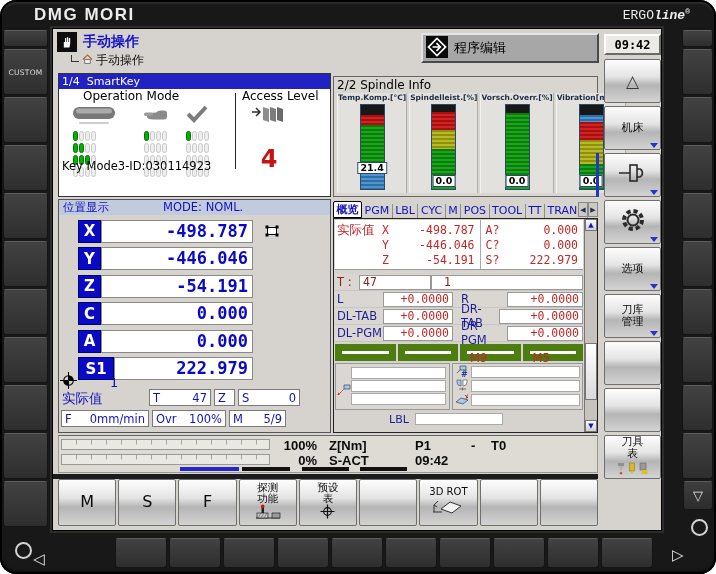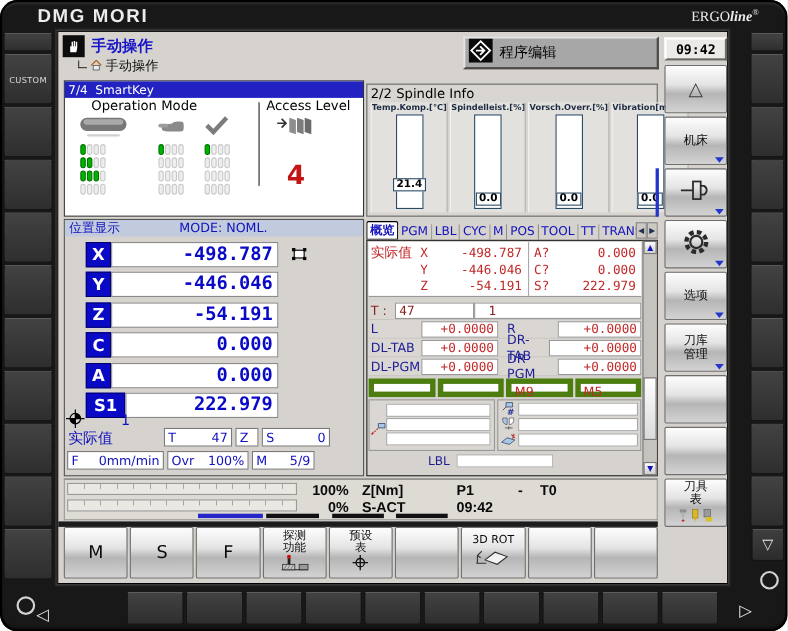--- a/index.html
+++ b/index.html
@@ -5,21 +5,21 @@
   * { box-sizing:border-box; margin:0; padding:0; }
   html,body { width:716px; height:574px; }
   body { position:relative; background:#fff; font-family:"DejaVu Sans",sans-serif; }
 
   .device { position:absolute; inset:0; background:#181818; border-radius:16px; overflow:hidden;
             box-shadow: inset 0 0 0 2px #000, inset 0 3px 3px rgba(255,255,255,.16), inset 0 -3px 3px rgba(0,0,0,.6); }
 
   
   .logo-bar { position:absolute; left:34px; top:4px; width:656px; height:22px; display:flex; align-items:center; justify-content:space-between; color:#ececec; }
   .logo { font-family:"Liberation Sans",sans-serif; font-weight:bold; font-size:17px; letter-spacing:1.5px; }
-  .product { font-size:13px; font-family:Liberation Serif, serif; }
+  .product { font-size:13px; font-family:Liberation Mono, monospace; }
   .product i { font-style:italic; font-weight:bold; }
   .product sup { font-size:8px; }
 
   
   .bkey { background:linear-gradient(180deg,#424242,#2e2e2e); border:1px solid #141414; border-top-color:#5c5c5c; border-radius:3px;
           color:#ddd; font-size:7.5px; display:flex; align-items:center; justify-content:center; letter-spacing:.3px; }
   #bezel-left { position:absolute; left:3px; top:30px; width:45px; }
   #bezel-left .bkey { margin-bottom:2px; }
   #bezel-right { position:absolute; left:682px; top:30px; width:31px; }
   #bezel-right .bkey { margin-bottom:2px; }
@@ -58,21 +58,21 @@
   .led.on { background:#00b300; border-color:#007400; }
   .sk-4 { position:absolute; left:192px; top:56px; width:36px; text-align:center; font-weight:bold; font-size:24px; color:#c41414; }
   .sk-footer { position:absolute; left:3px; bottom:0px; font-size:11.5px; color:#000; }
 
   
   .sp-panel { position:absolute; left:280px; top:47px; width:265px; height:121px; background:#d9d6d1; border:1px solid #666; }
   .sp-title { font-size:12px; padding:1px 3px; color:#000; }
   #gauge-row { display:flex; height:100px; padding:0 2px; }
   .gauge-col { flex:1; position:relative; margin:0 1px; background:#e3e1dd; border-left:1px solid #f3f2f0; border-right:1px solid #b3b0ab; }
   .gauge-label { font-size:7.5px; font-weight:bold; color:#1c2c44; text-align:center; white-space:nowrap; overflow:hidden; height:10px; line-height:10px; }
-  .gauge-bar { width:25px; height:86px; margin:1px auto 0; border:1px solid #2c4a66; position:relative; display:flex; flex-direction:row; background:#fff; }
+  .gauge-bar { width:25px; height:86px; margin:1px auto 0; border:1px solid #2c4a66; position:relative; display:flex; flex-direction:column; background:#fff; }
   .seg-black { background:#181818; }
   .seg-red   { background:repeating-linear-gradient(180deg,#a81010 0 2px,#d02424 2px 4px); }
   .seg-green { background:repeating-linear-gradient(180deg,#0c7c0c 0 2px,#1aa51a 2px 4px); }
   .seg-olive { background:repeating-linear-gradient(180deg,#8f8f12 0 2px,#b9b922 2px 4px); }
   .seg-blue  { background:repeating-linear-gradient(180deg,#2e6ea6 0 2px,#4f94cc 2px 4px); }
   .gauge-value { position:absolute; left:50%; transform:translateX(-50%); bottom:2px; background:#fff; border:1px solid #2c4a66;
                  font-weight:bold; font-size:9.5px; padding:0 2px; line-height:10px; color:#000; white-space:nowrap; }
   .gauge-value.mid { bottom:15px; }
 
   
@@ -120,21 +120,21 @@
   .trow { height:17px; display:flex; align-items:center; font-size:11.5px; background:#dad7d2; border-bottom:1px solid #c9c6c1; padding-left:2px; }
   .tlab { color:#1e1e96; flex:none; }
   .maroon { color:#8c2020; }
   .red { color:#c22828; }
   .tbox { background:#fff; border:1px solid #999; height:15px; display:flex; align-items:center; justify-content:flex-end;
           padding:0 3px; font-family:"DejaVu Sans Mono",monospace; font-size:11.5px; flex:none; }
   .tbox.start { justify-content:flex-start; }
   .flex1 { flex:1 !important; }
 
   .mrow { height:17px; display:flex; gap:2px; margin:2px 0; }
-  .mcell { flex:1; background:#fff; border:5px solid #4d7c0f; font-size:11.5px; color:#c22828; padding-left:3px; line-height:14px; }
+  .mcell { flex:1; background:#fff; border:7px solid #4d7c0f; font-size:11.5px; color:#c22828; padding-left:3px; line-height:14px; }
 
   .icons-sec { height:47px; display:flex; gap:2px; margin-bottom:2px; }
   .ipanel { background:#dad7d2; border:1px solid #999; position:relative; }
   .ipanel.left { width:115px; }
   .ipanel.right { flex:1; padding:1px 2px; }
   .ifield { background:#fff; border:1px solid #aaa; height:12px; margin-bottom:1px; }
   .ifield-col { position:absolute; left:15px; right:3px; top:3px; }
   .ipanel.left .mini-icon { position:absolute; left:0; top:17px; }
   .irow { display:flex; align-items:center; height:14px; gap:2px; }
   .irow .ifield { flex:1; margin:0; }
@@ -253,21 +253,21 @@
         <svg width="22" height="22" viewBox="0 0 20 20">
             <rect width="20" height="20" fill="#0a0a0a"></rect>
             <rect x="4.5" y="4.5" width="11" height="11" fill="none" stroke="#fff" stroke-width="1.5" transform="rotate(45 10 10)"></rect>
             <path d="M6 10 h6 M9.5 6.5 L13 10 l-3.5 3.5" stroke="#fff" stroke-width="1.5" fill="none"></path>
           </svg>
       </span>
       <span>程序编辑</span>
     </div>
 
     <div class="sk-panel">
-      <div class="sk-title">7/4  SmartKey</div>
+      <div class="sk-title">1/4  SmartKey</div>
       <div class="sk-body">
         <span class="sk-col-label" style="left:24px;">Operation Mode</span>
         <span class="sk-col-label" style="left:183px;">Access Level</span>
         <span class="sk-divider"></span>
         <span class="sk-ico" style="left:12px; top:15px;">
           <svg width="46" height="22">
               <rect x="2" y="3" width="42" height="12" rx="6" fill="#787878"></rect>
               <rect x="5" y="4.5" width="36" height="5" rx="2.5" fill="#aaa"></rect>
               <rect x="8" y="18" width="30" height="2" rx="1" fill="#cfcfcf"></rect>
             </svg>
@@ -363,20 +363,21 @@
               <span class="led"></span>
             </div>
             <div class="led-row">
               <span class="led"></span>
               <span class="led"></span>
               <span class="led"></span>
               <span class="led"></span>
             </div>
           </div>
         <div class="sk-4">4</div>
+        <div class="sk-footer">Key Mode3-ID:030114923</div>
       </div>
     </div>
 
     <div class="sp-panel">
       <div class="sp-title">2/2 Spindle Info</div>
       <div id="gauge-row">
           <div class="gauge-col">
             <div class="gauge-label">Temp.Komp.[°C]</div>
             <div class="gauge-bar">
               <div class="seg seg-black" style="height: 12%;"></div>

